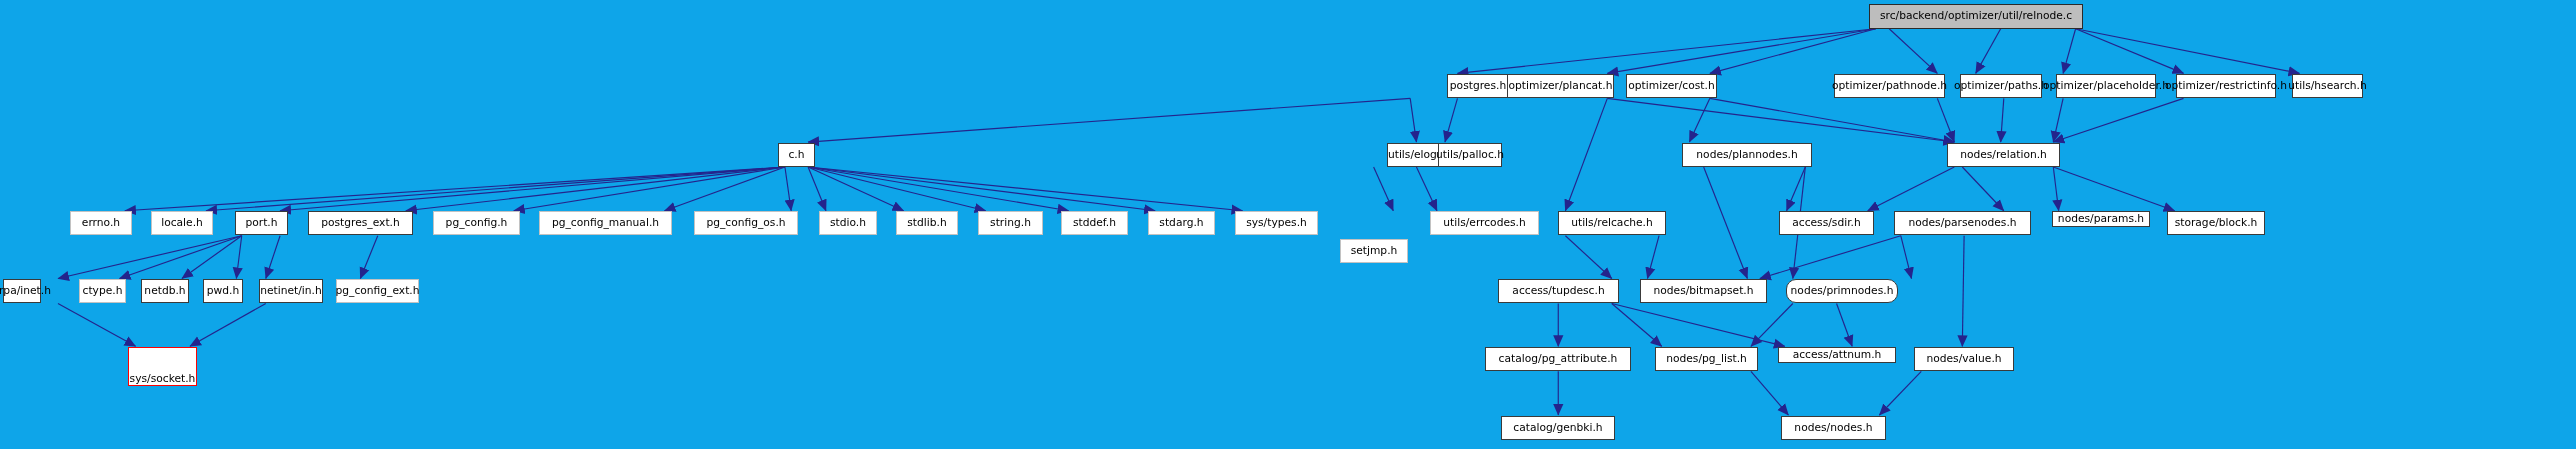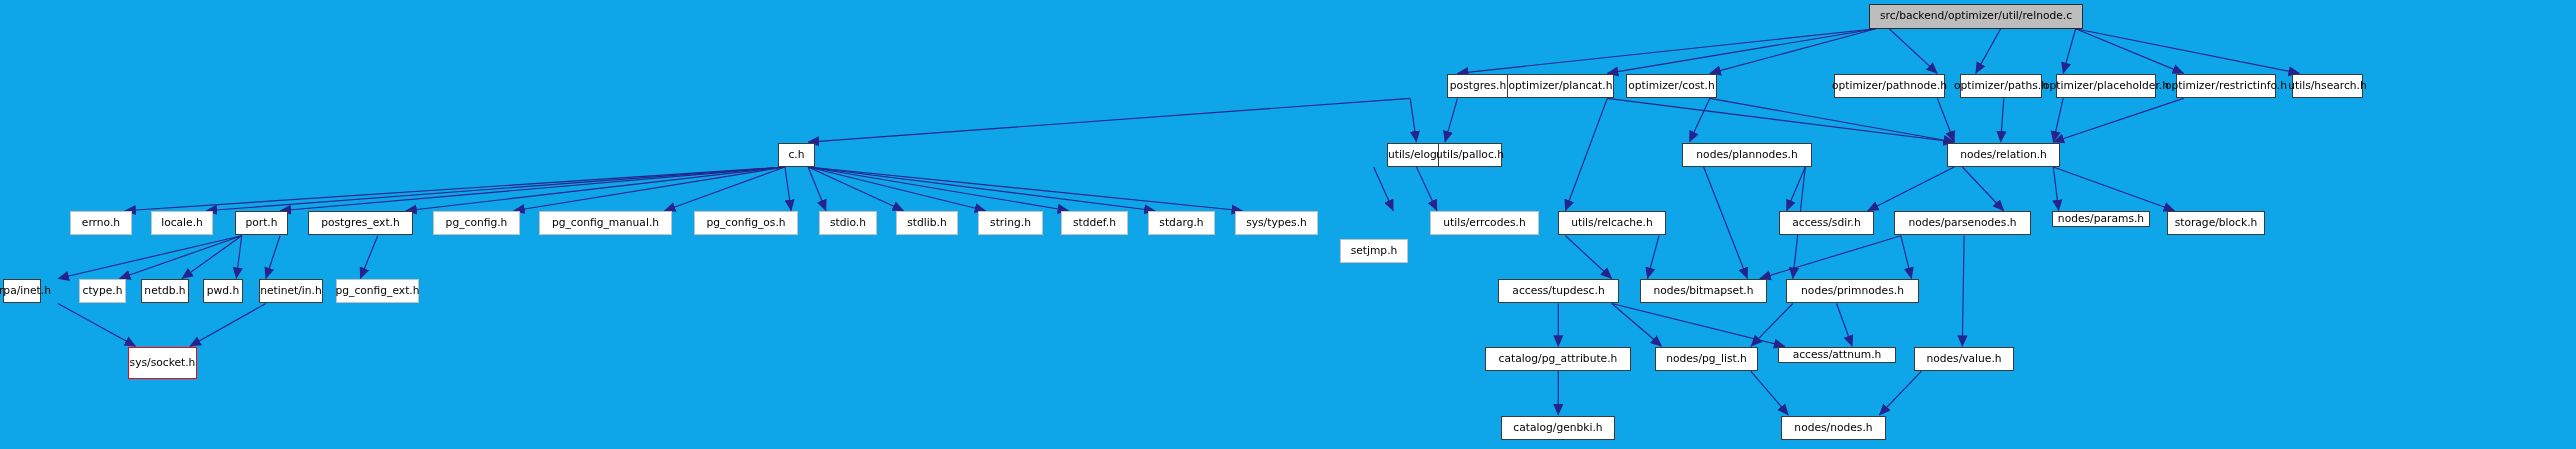--- a/index.html
+++ b/index.html
@@ -222,24 +222,24 @@
     </div>
     <div class="node light" style="left: 336px; top: 279px; width: 83px; height: 24px; border-color: rgb(194, 194, 194);">
       <span>pg_config_ext.h</span>
     </div>
     <div class="node dark" style="left: 1498px; top: 279px; width: 121px; height: 24px; border-color: rgb(58, 58, 58);">
       <span>access/tupdesc.h</span>
     </div>
     <div class="node dark" style="left: 1640px; top: 279px; width: 127px; height: 24px; border-color: rgb(58, 58, 58);">
       <span>nodes/bitmapset.h</span>
     </div>
-    <div class="node dark" style="left: 1786px; top: 279px; width: 133px; height: 24px; border-color: rgb(58, 58, 58);">
+    <div class="node dark" style="left: 1786px; top: 279px; width: 112px; height: 24px; border-color: rgb(58, 58, 58); border-radius: 10px;">
       <span>nodes/primnodes.h</span>
     </div>
-    <div class="node red" style="left: 128px; top: 347px; width: 69px; height: 32px; border-color: rgb(255, 0, 0);">
+    <div class="node red" style="left: 128px; top: 347px; width: 69px; height: 39px; border-color: rgb(255, 0, 0); align-items: flex-end;">
       <span>sys/socket.h</span>
     </div>
     <div class="node dark" style="left: 1485px; top: 347px; width: 146px; height: 24px; border-color: rgb(58, 58, 58); text-align: center;">
       <span>catalog/pg_attribute.h</span>
     </div>
     <div class="node dark" style="left: 1655px; top: 347px; width: 103px; height: 24px; border-color: rgb(58, 58, 58);">
       <span>nodes/pg_list.h</span>
     </div>
     <div class="node dark" style="left: 1778px; top: 347px; width: 118px; height: 16px; border-color: rgb(58, 58, 58);">
       <span>access/attnum.h</span>

